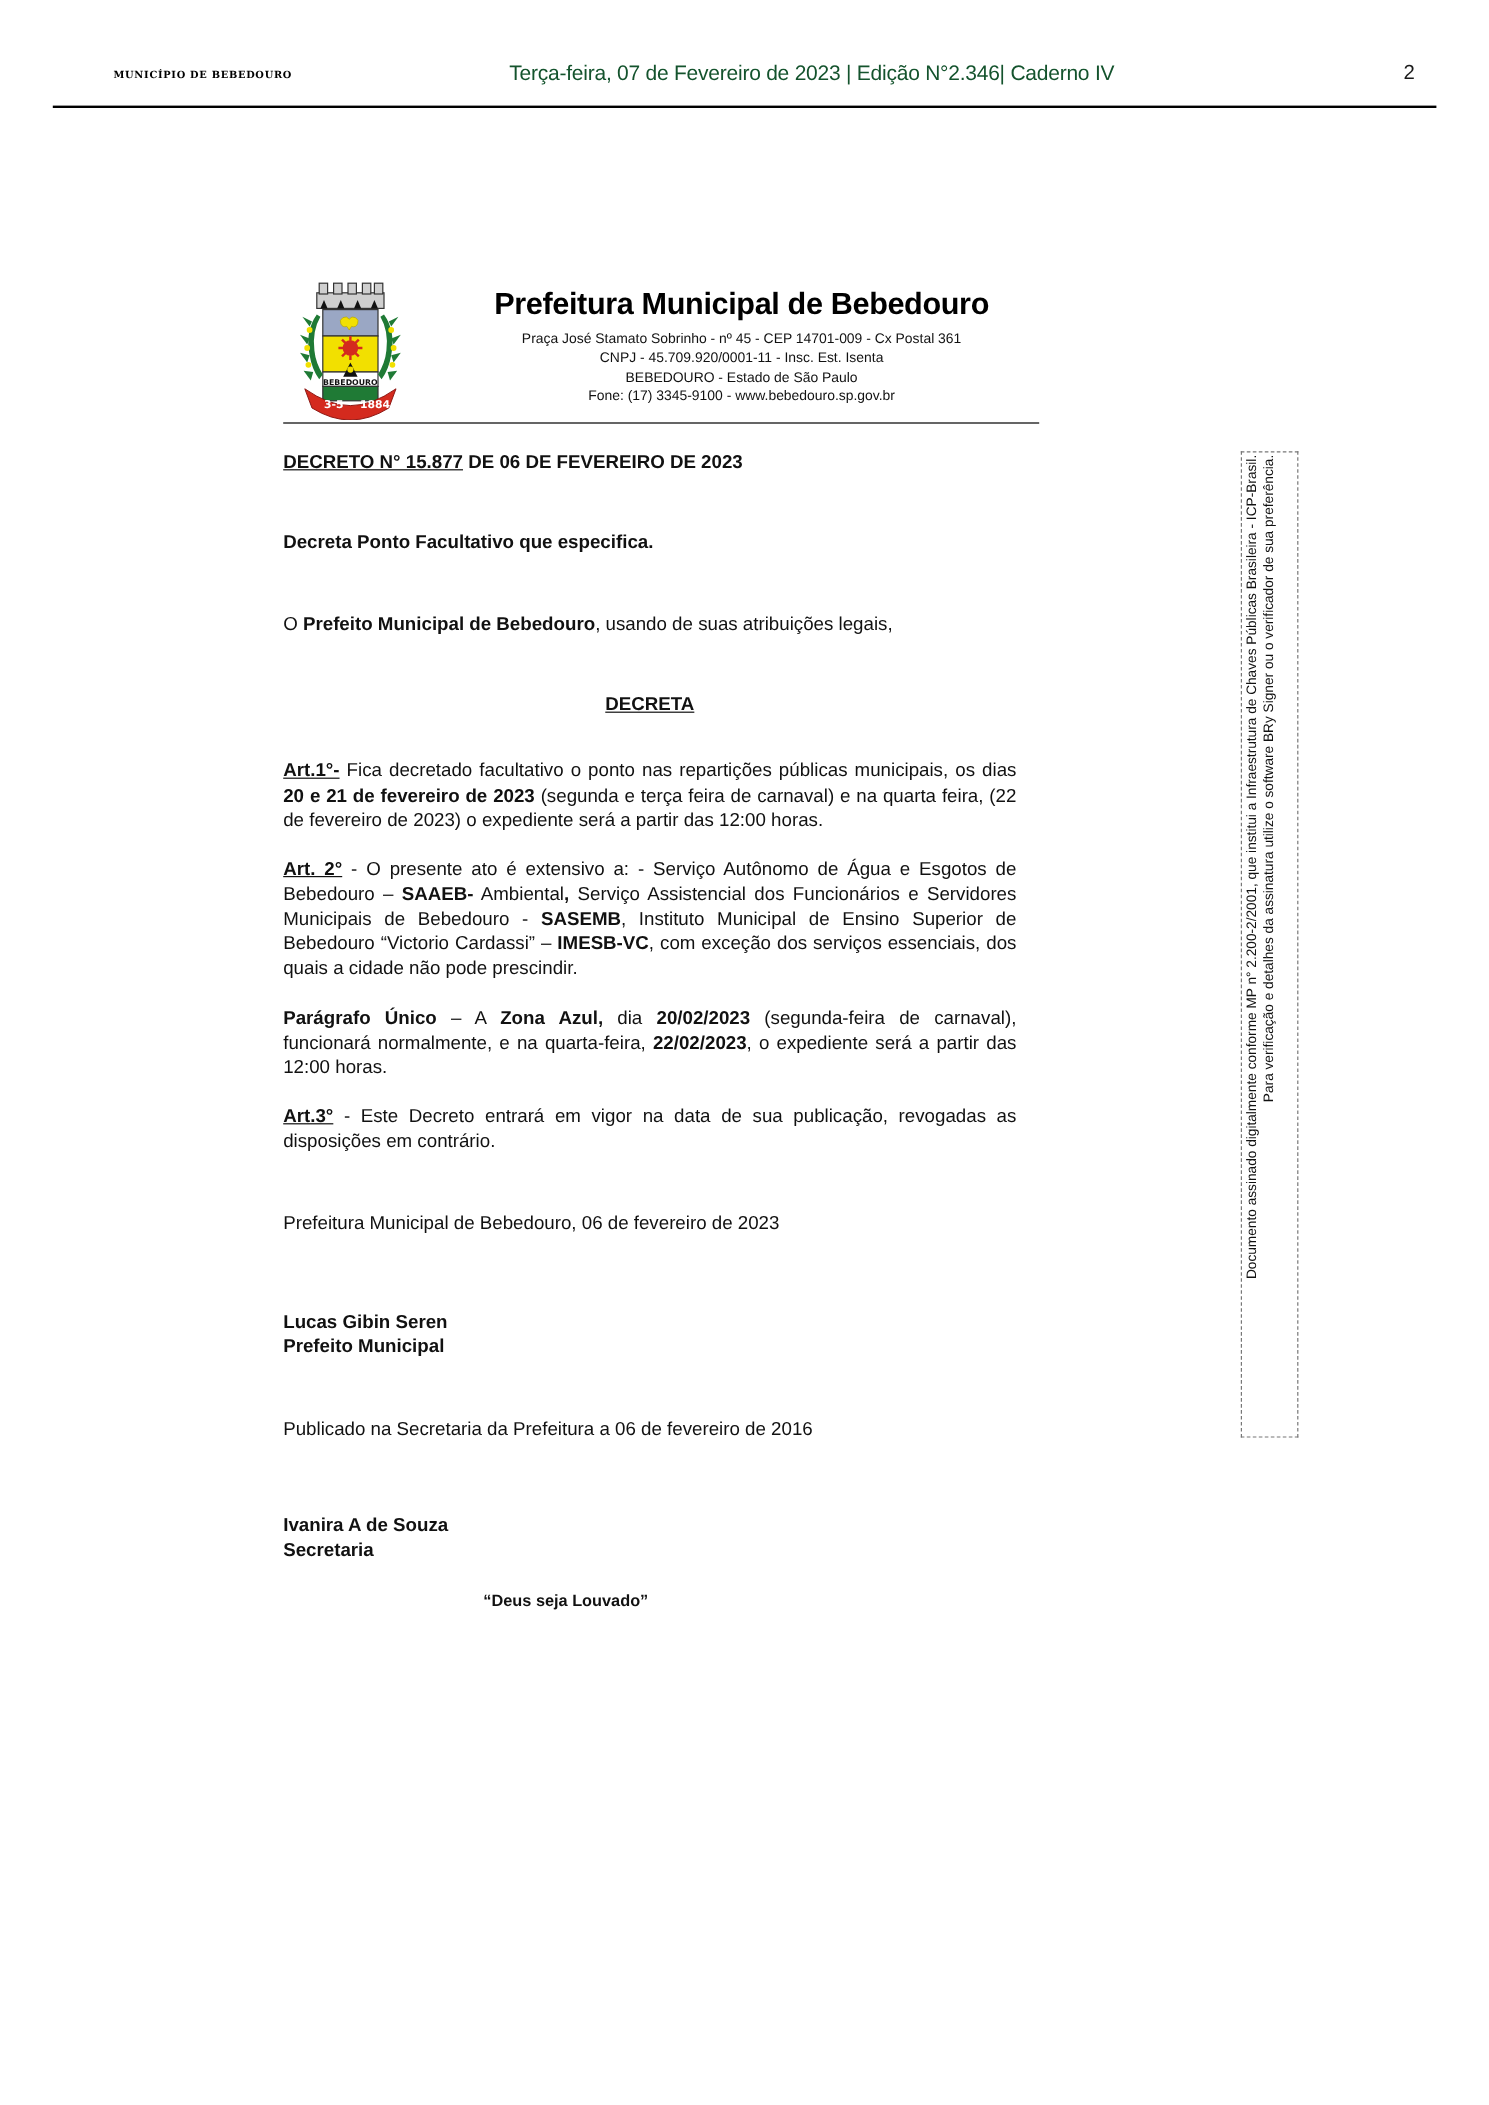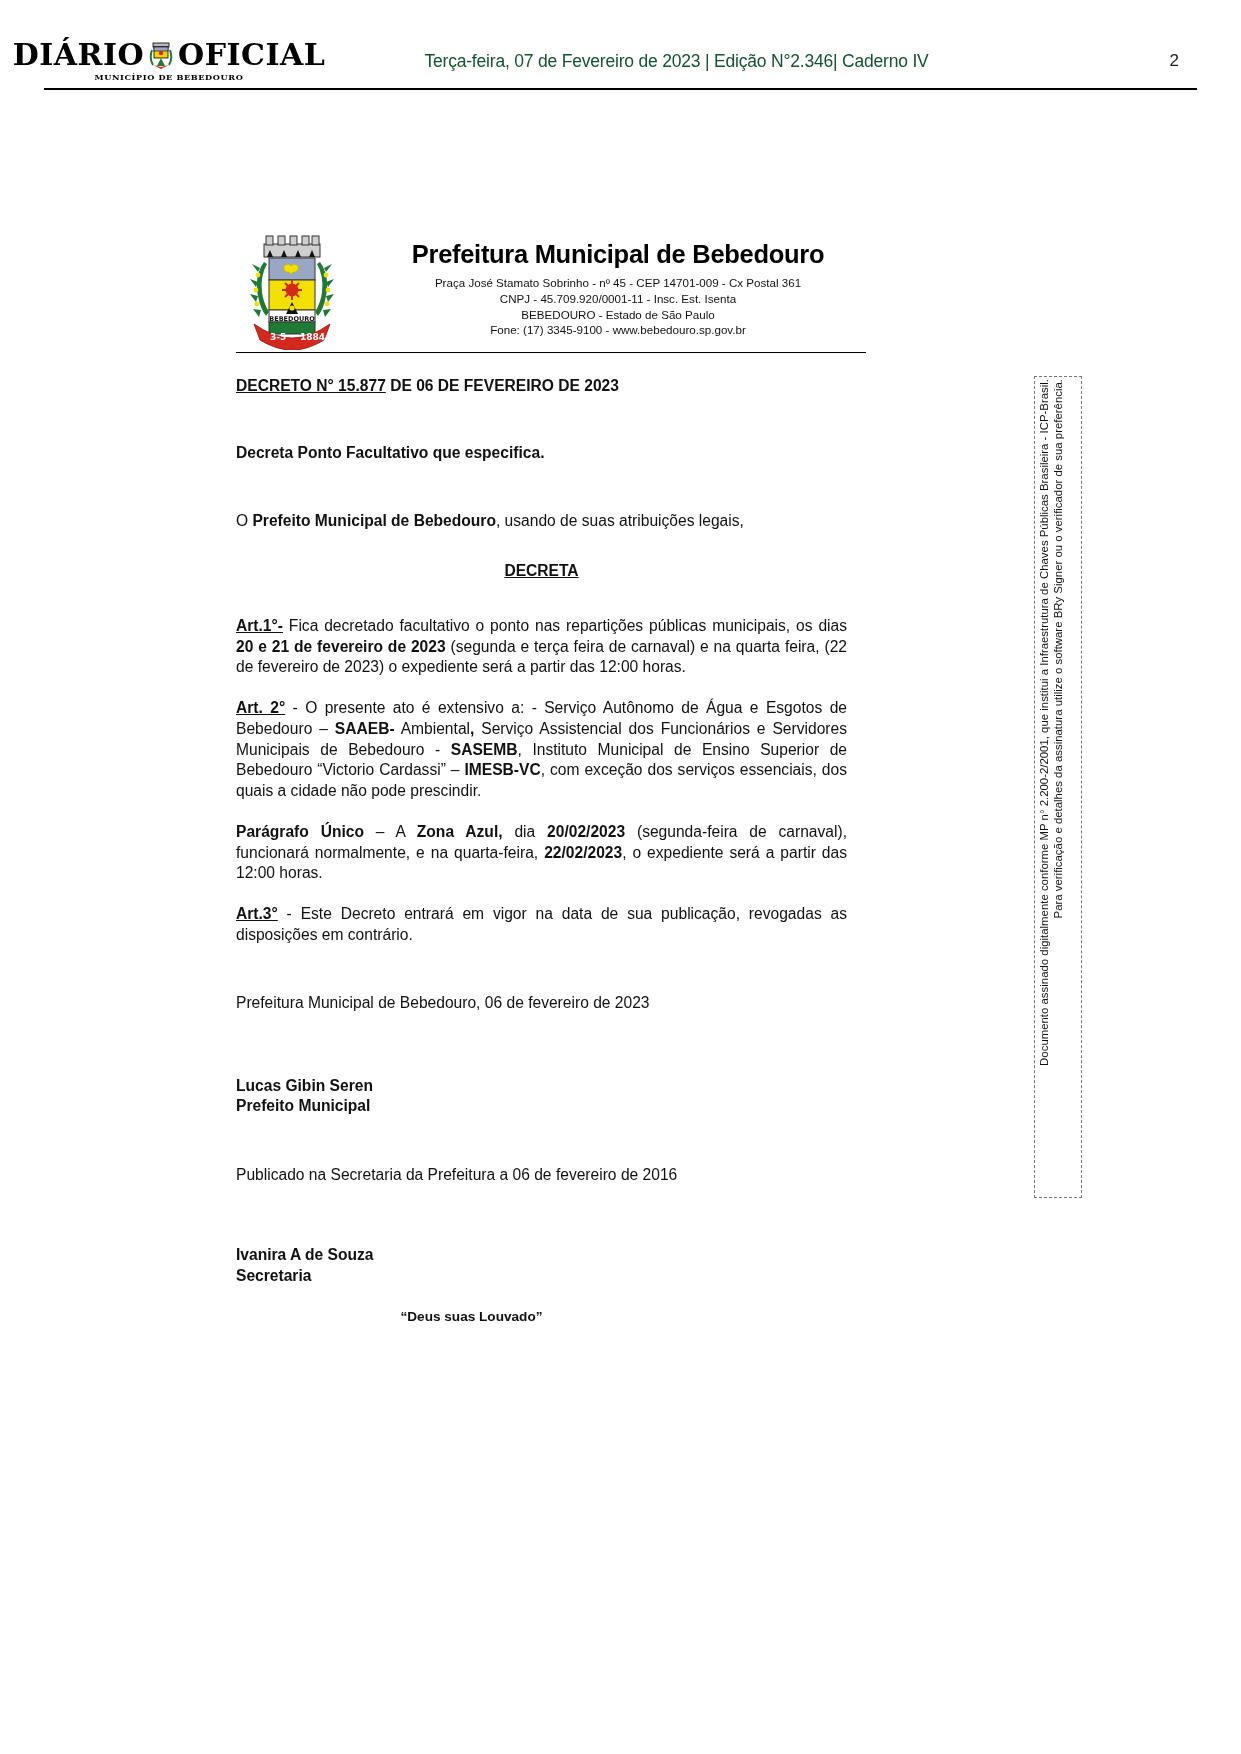--- a/index.html
+++ b/index.html
@@ -151,21 +151,21 @@
     margin: 0;
   }
   .para.left { text-align: left; }
   .para.center { text-align: center; }
   .b { font-weight: bold; }
   .bu { font-weight: bold; text-decoration: underline; }
 
   .sp-title { margin-top: 8px; }
   .sp-ementa { margin-top: 46px; }
   .sp-preamble { margin-top: 48px; }
-  .sp-decreta { margin-top: 29px; }
+  .sp-decreta { margin-top: 46px; }
   .sp-art1 { margin-top: 34px; }
   .sp-art { margin-top: 20px; }
   .sp-local { margin-top: 48px; }
   .sp-sig { margin-top: 62px; }
   .sp-pub { margin-top: 48px; }
   .sp-sec { margin-top: 60px; }
   .sp-deus { margin-top: 22px; }
 
   .signature-line { font-weight: bold; line-height: 1.3; }
   .deus {
@@ -219,36 +219,20 @@
     box-sizing: border-box;
   }
 </style>
 </head>
 <body>
 
 <div class="page">
 
   <div class="masthead">
     <div class="masthead-logo">
-      <div class="masthead-logo-main">
-        <span>DIÁRIO</span>
-        <span class="masthead-crest">
-          <svg viewBox="0 0 26 30" width="26" height="30" aria-hidden="true">
-            <rect x="5" y="3" width="16" height="4" fill="#b9b9b9" stroke="#000" stroke-width="0.8"></rect>
-            <rect x="6" y="7" width="14" height="11" fill="#f2d200" stroke="#000" stroke-width="0.8"></rect>
-            <rect x="6" y="7" width="14" height="4" fill="#9aa7c4" stroke="#000" stroke-width="0.6"></rect>
-            <circle cx="13" cy="13" r="2.2" fill="#d42a1e"></circle>
-            <path d="M13 18 L9 26 L17 26 Z" fill="#1f7a35"></path>
-            <path d="M4 10 Q1 18 5 25" stroke="#1f7a35" stroke-width="2" fill="none"></path>
-            <path d="M22 10 Q25 18 21 25" stroke="#1f7a35" stroke-width="2" fill="none"></path>
-            <path d="M5 25 L13 29 L21 25 L13 27 Z" fill="#d42a1e"></path>
-          </svg>
-        </span>
-        <span>OFICIAL</span>
-      </div>
       <div class="masthead-sub">MUNICÍPIO DE BEBEDOURO</div>
     </div>
     <div class="masthead-edition">Terça-feira, 07 de Fevereiro de 2023 | Edição N°2.346| Caderno IV</div>
     <div class="masthead-pagenum">2</div>
   </div>
   <div class="masthead-rule"></div>
 
   <div class="letterhead">
     <div class="brasao">
       <svg viewBox="0 0 112 122" width="112" height="122" aria-hidden="true">
@@ -347,21 +331,21 @@
     <p class="para sp-art"><span class="bu">Art.3°</span><span> - Este Decreto entrará em vigor na data de sua publicação, revogadas as disposições em contrário.</span></p>
 
     <p class="para left sp-local">Prefeitura Municipal de Bebedouro, 06 de fevereiro de 2023</p>
 
     <p class="para left sp-sig signature-line"><span>Lucas Gibin Seren</span><br><span>Prefeito Municipal</span></p>
 
     <p class="para left sp-pub">Publicado na Secretaria da Prefeitura a 06 de fevereiro de 2016</p>
 
     <p class="para left sp-sec signature-line"><span>Ivanira A de Souza</span><br><span>Secretaria</span></p>
 
-    <p class="para sp-deus deus">“Deus suas Louvado”</p>
+    <p class="para sp-deus deus">“Deus seja Louvado”</p>
   </div>
 
   <div class="sidebar-notice">
     <div class="sidebar-notice-inner">
       <div class="sidebar-stack">
         <div class="sidebar-line">Documento assinado digitalmente conforme MP n° 2.200-2/2001, que institui a Infraestrutura de Chaves Públicas Brasileira - ICP-Brasil.</div>
         <div class="sidebar-line">Para verificação e detalhes da assinatura utilize o software BRy Signer ou o verificador de sua preferência.</div>
       </div>
     </div>
   </div>

